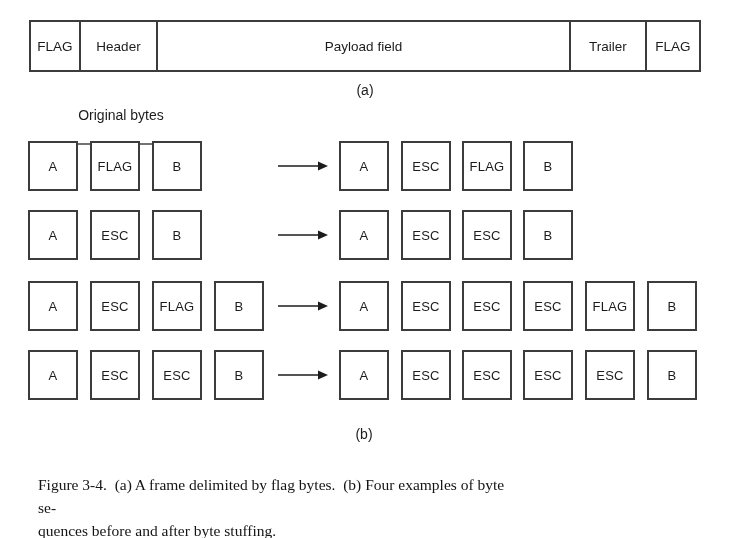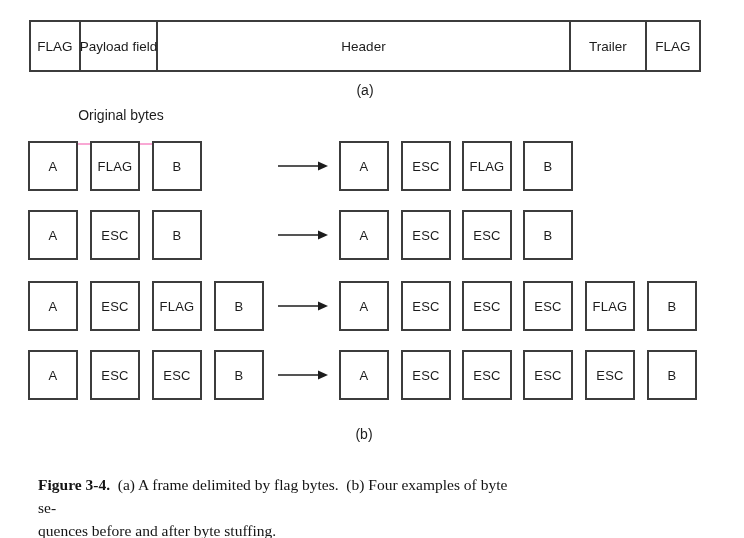--- a/index.html
+++ b/index.html
@@ -23,49 +23,49 @@
   .frame .cell:nth-child(4){width:76px;}
   .frame .cell:nth-child(5){width:52px;border-right:none;}
   .sub-label{
     position:absolute;width:60px;text-align:center;font-size:14px;color:#1c1c1c;
   }
   #label-a{left:335px;top:82px;}
   #label-b{left:334px;top:426px;}
   
   .col-header{
     position:absolute;top:107px;text-align:center;font-size:14px;
-    padding-bottom:20px;border-bottom:2px solid #f9a8d4;box-sizing:border-box;
+    padding-bottom:20px;border-bottom:2px solid #737373;box-sizing:border-box;
     white-space:nowrap;
   }
   #orig-header{left:46px;width:150px;}
   #after-header{left:406px;width:100px;}
   
   .byte-box{
     position:absolute;width:50px;height:50px;border:2px solid #3c3c3c;
     box-sizing:border-box;background:#fff;display:flex;align-items:center;
     justify-content:center;font-size:13px;letter-spacing:0.2px;
   }
   .arrow{position:absolute;width:52px;height:12px;}
   
   .caption{
     position:absolute;left:38px;top:473px;width:470px;
     font-family:"Liberation Serif",serif;font-size:15.5px;line-height:23px;color:#141414;
   }
   .caption .line{white-space:pre-wrap;}
-  .caption .bold{font-weight:bold;}
+  .caption .bold{font-weight:normal;}
 </style>
 </head>
 <body>
 
 <div class="page">
 
   <div class="frame">
     <div class="cell">FLAG</div>
+    <div class="cell">Header</div>
     <div class="cell">Payload field</div>
-    <div class="cell">Header</div>
     <div class="cell">Trailer</div>
     <div class="cell">FLAG</div>
   </div>
   <div class="sub-label" id="label-a">(a)</div>
 
   <div class="col-header" id="orig-header">Original bytes</div>
 
   <div id="rows">
       <div class="byte-box" style="left: 28px; top: 141px;">A</div>
       <div class="byte-box" style="left: 90px; top: 141px;">FLAG</div>

